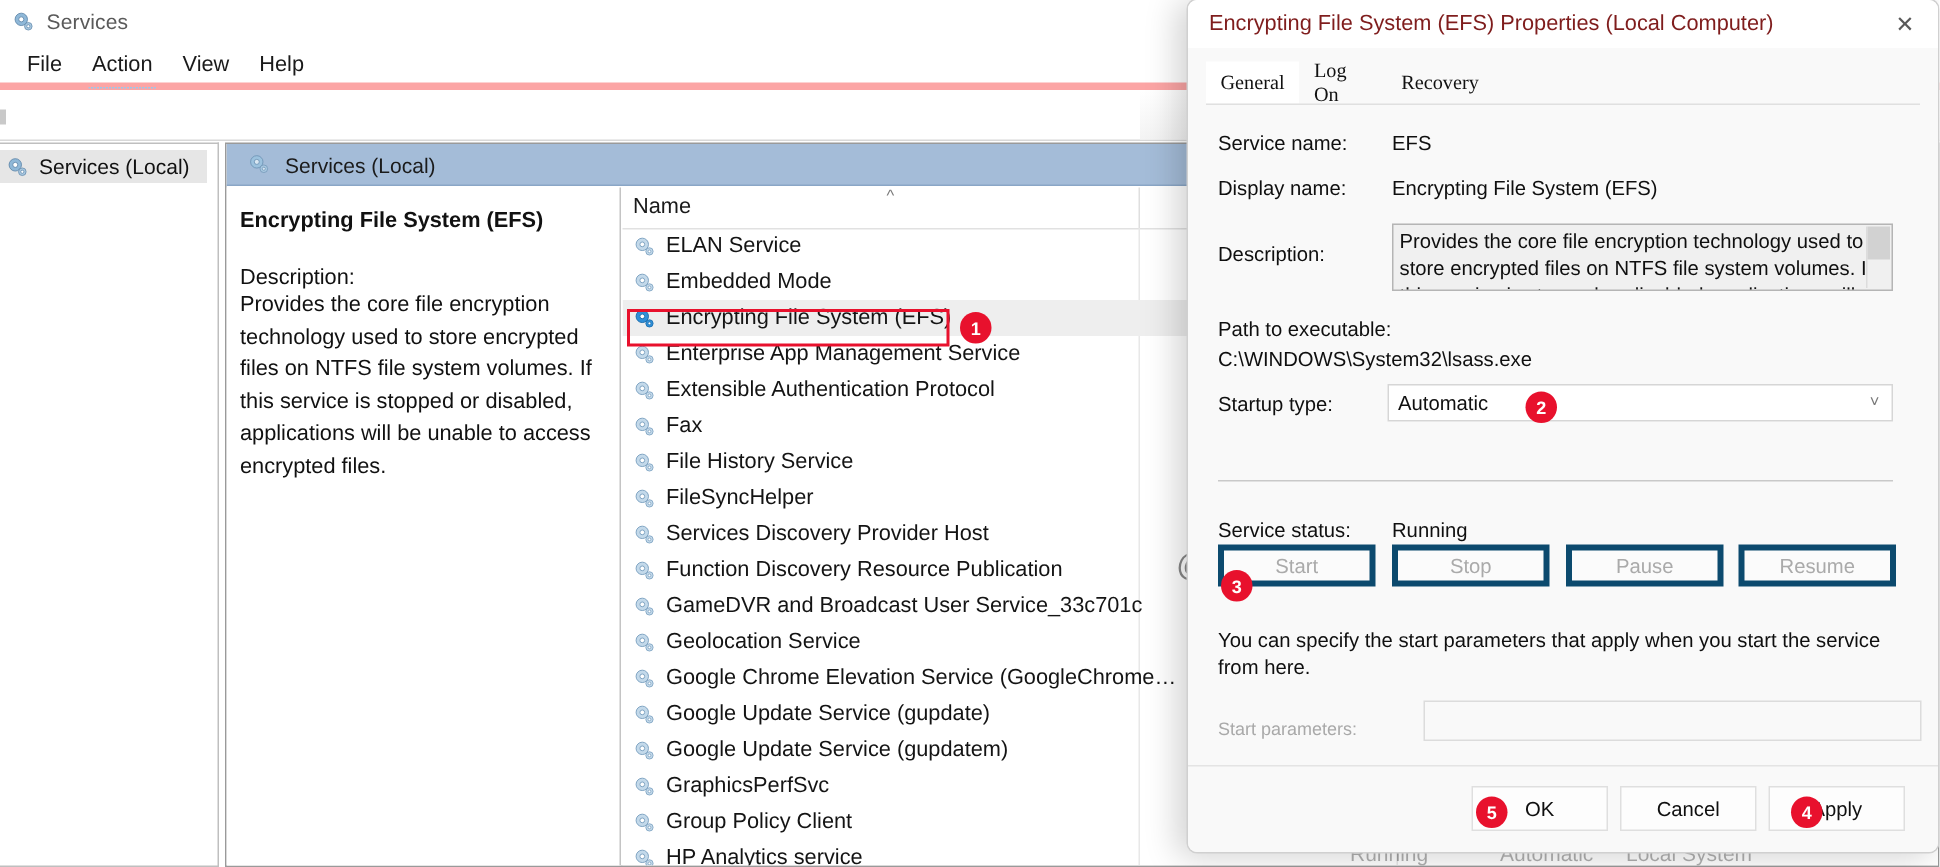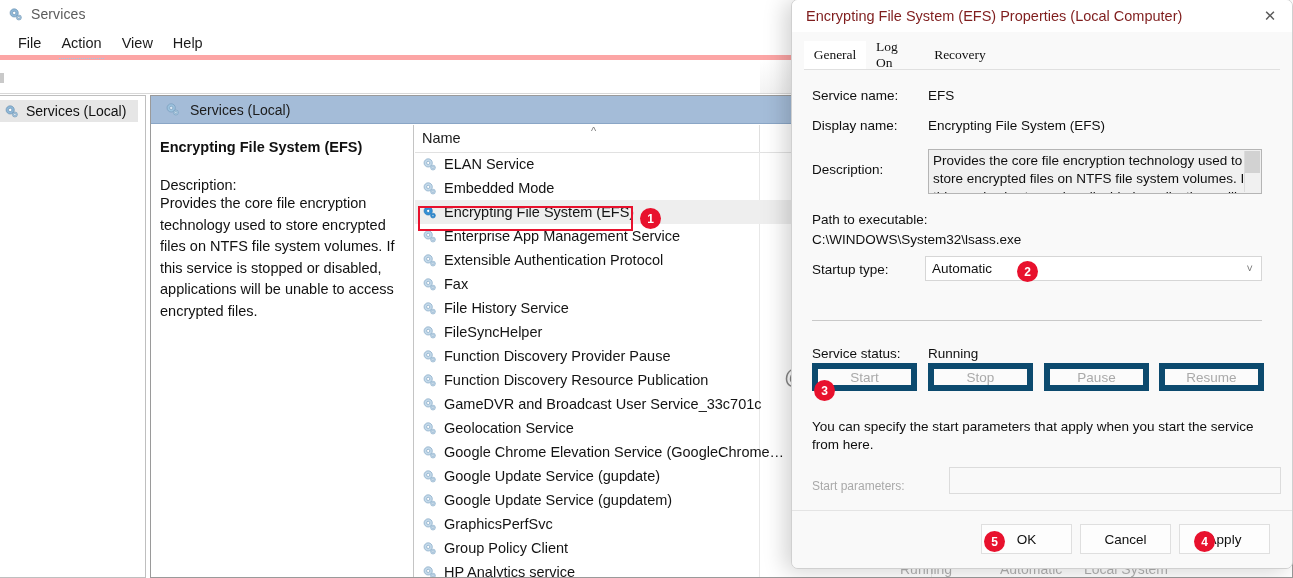--- a/index.html
+++ b/index.html
@@ -420,21 +420,21 @@
   .svc-buttons {
     position: absolute;
     left: 20px; top: 293px;
     width: 452px; height: 28px;
   }
   .svc-btn {
     position: absolute;
     top: 0;
     width: 105px; height: 28px;
     background: #fbfbfb;
-    border: 6px solid #0c4a6e;
+    border: 4px solid #0c4a6e;
     box-sizing: border-box;
     font-size: 13.5px;
     color: #aaaaaa;
     display: flex;
     align-items: center;
     justify-content: center;
   }
 
   .hint-text {
     position: absolute;
@@ -669,21 +669,21 @@
               </div>
               <div class="list-row">
                 <span>
                   <svg class="gear" viewBox="0 0 16 16" aria-hidden="true">
                     <circle cx="6.6" cy="6.3" r="4.4" fill="#c3d9ea" stroke="#7fa4c2" stroke-width=".7"></circle>
                     <circle cx="6.6" cy="6.3" r="1.7" fill="#ffffff" stroke="#7fa4c2" stroke-width=".7"></circle>
                     <circle cx="11.7" cy="11.3" r="2.6" fill="#c3d9ea" stroke="#7fa4c2" stroke-width=".6"></circle>
                     <circle cx="11.7" cy="11.3" r="1.0" fill="#ffffff" stroke="#7fa4c2" stroke-width=".6"></circle>
                   </svg>
                 </span>
-                <span class="list-row-label">Function Discovery Provider Pause</span>
+                <span class="list-row-label">Services Discovery Provider Host</span>
               </div>
               <div class="list-row">
                 <span>
                   <svg class="gear" viewBox="0 0 16 16" aria-hidden="true">
                     <circle cx="6.6" cy="6.3" r="4.4" fill="#c3d9ea" stroke="#7fa4c2" stroke-width=".7"></circle>
                     <circle cx="6.6" cy="6.3" r="1.7" fill="#ffffff" stroke="#7fa4c2" stroke-width=".7"></circle>
                     <circle cx="11.7" cy="11.3" r="2.6" fill="#c3d9ea" stroke="#7fa4c2" stroke-width=".6"></circle>
                     <circle cx="11.7" cy="11.3" r="1.0" fill="#ffffff" stroke="#7fa4c2" stroke-width=".6"></circle>
                   </svg>
                 </span>

